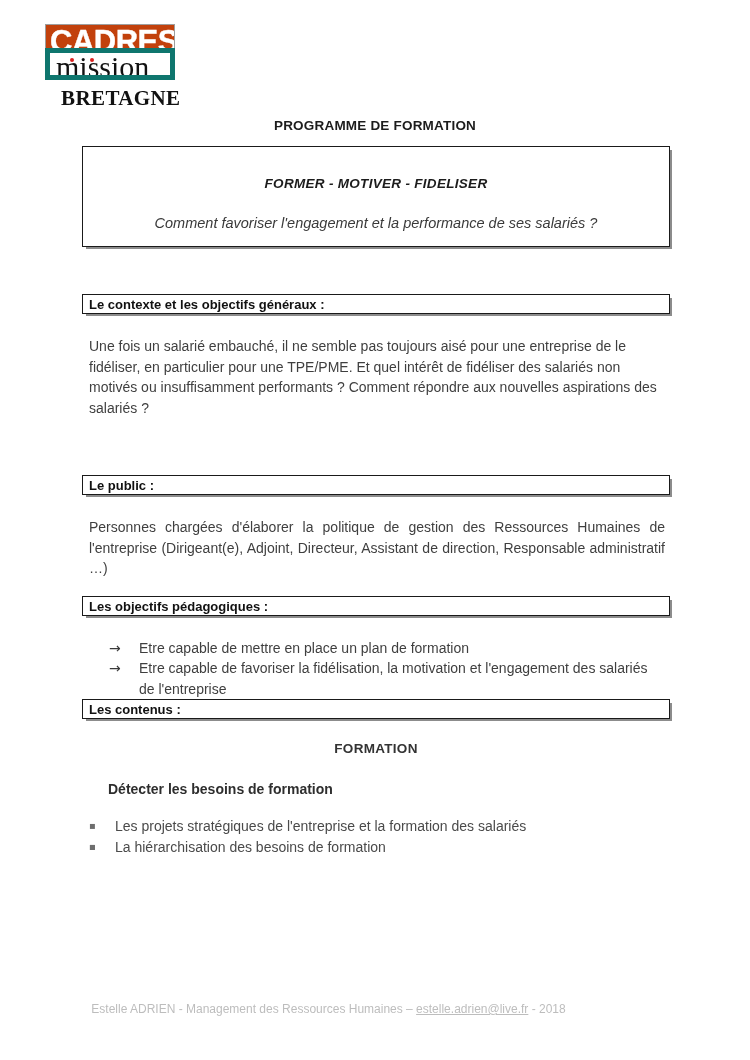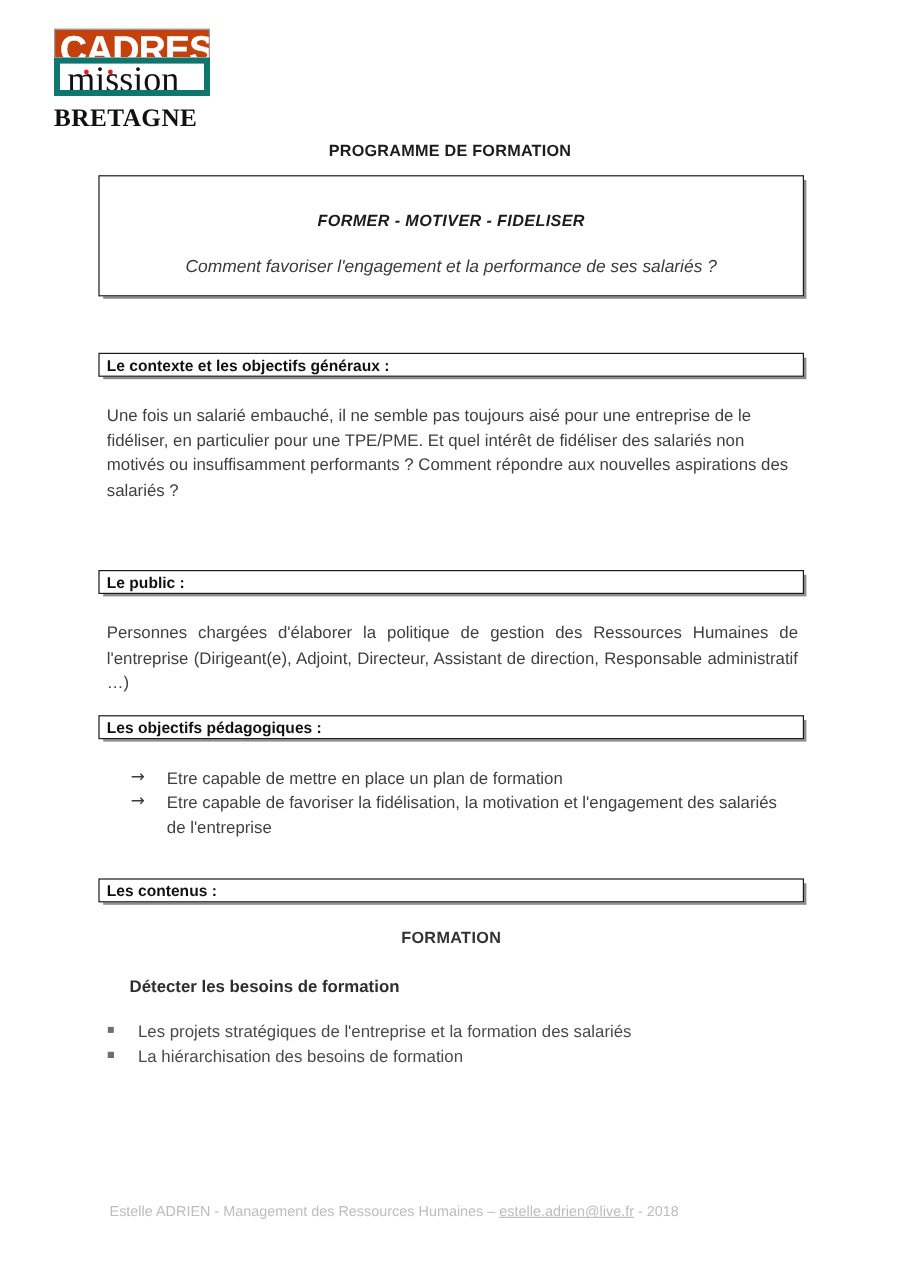--- a/index.html
+++ b/index.html
@@ -77,21 +77,21 @@
     position: absolute;
     width: 4px;
     height: 4px;
     border-radius: 50%;
     background: #d8221f;
   }
   .logo-dot.d1 { left: 20px; top: 5px; }
   .logo-dot.d2 { left: 40px; top: 5px; }
   .logo-bretagne {
     margin-top: 6px;
-    margin-left: 0px;
+    margin-left: 16px;
     font-family: "Liberation Serif", serif;
     font-weight: bold;
     font-size: 21px;
     color: #111111;
     letter-spacing: 0.4px;
   }
 
   
   .doc-title {
     position: absolute;
@@ -290,21 +290,21 @@
       <li class="arrow-item">
         <span class="arrow-glyph">→</span>
         <span>Etre capable de mettre en place un plan de formation</span>
       </li>
       <li class="arrow-item">
         <span class="arrow-glyph">→</span>
         <span>Etre capable de favoriser la fidélisation, la motivation et l'engagement des salariés de l'entreprise</span>
       </li>
     </ul>
 
-    <div class="shadow-box section-header" style="margin-top:33px;padding-left:20px;">
+    <div class="shadow-box section-header" style="padding-left:20px;">
       <span class="section-header-label">Les contenus :</span>
     </div>
 
     <div class="centered-heading" style="margin-top:22px;">FORMATION</div>
 
     <div class="sub-heading" style="margin-top:25px; margin-left:26px;">Détecter les besoins de formation</div>
 
     <ul class="square-list" style="margin-top:19px; margin-left:5px; width:572px;">
       <li class="square-item">
         <span class="square-glyph">▪</span>

